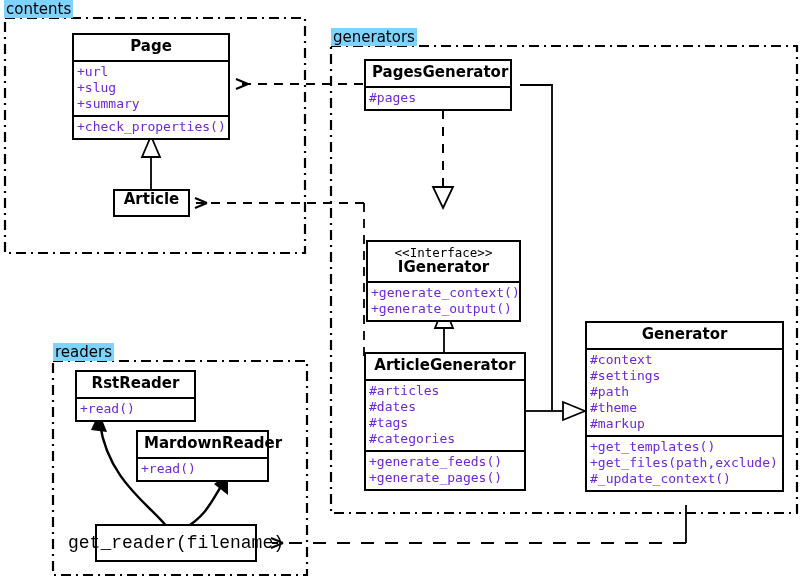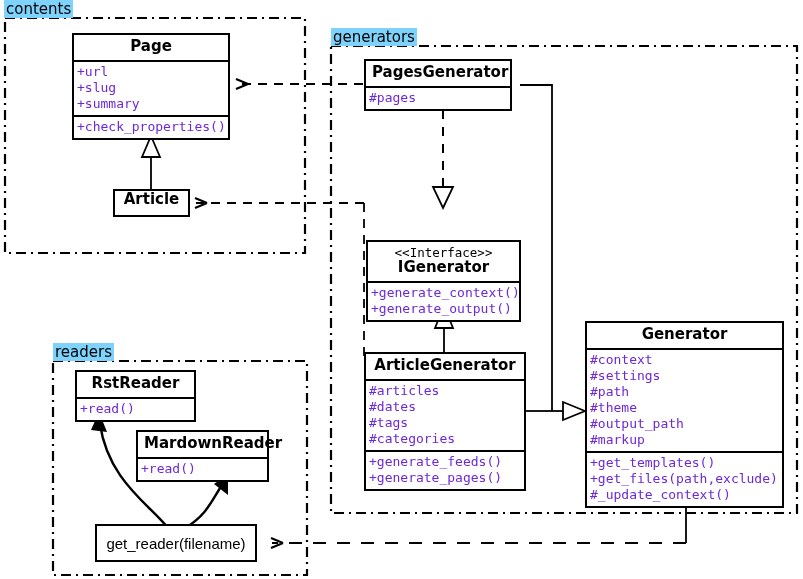--- a/index.html
+++ b/index.html
@@ -68,22 +68,22 @@
     white-space: pre;
   }
   .plain-box {
     position: absolute;
     background: #ffffff;
     border: 2px solid #000;
     box-sizing: border-box;
     display: flex;
     align-items: center;
     justify-content: center;
-    font-family: Liberation Sans, sans-serif;
-    font-size: 15px;
+    font-family: Liberation Mono, monospace;
+    font-size: 18px;
     color: #000;
   }
 </style>
 </head>
 <body>
 
 <div id="canvas">
 
   <svg class="layer" viewBox="0 0 803 579">
     <defs>
@@ -223,21 +223,20 @@
     </div>
   </div>
 
   <div class="uml" style="left:585px; top:321px; width:199px;">
     <div class="name">Generator</div>
     <div class="compartment">
       <div class="member">#context</div>
       <div class="member">#settings</div>
       <div class="member">#path</div>
       <div class="member">#theme</div>
-      <div class="member">#output_path</div>
       <div class="member">#markup</div>
     </div>
     <div class="compartment">
       <div class="member">+get_templates()</div>
       <div class="member">+get_files(path,exclude)</div>
       <div class="member">#_update_context()</div>
     </div>
   </div>
 
   <div class="uml" style="left:75px; top:370px; width:121px;">

